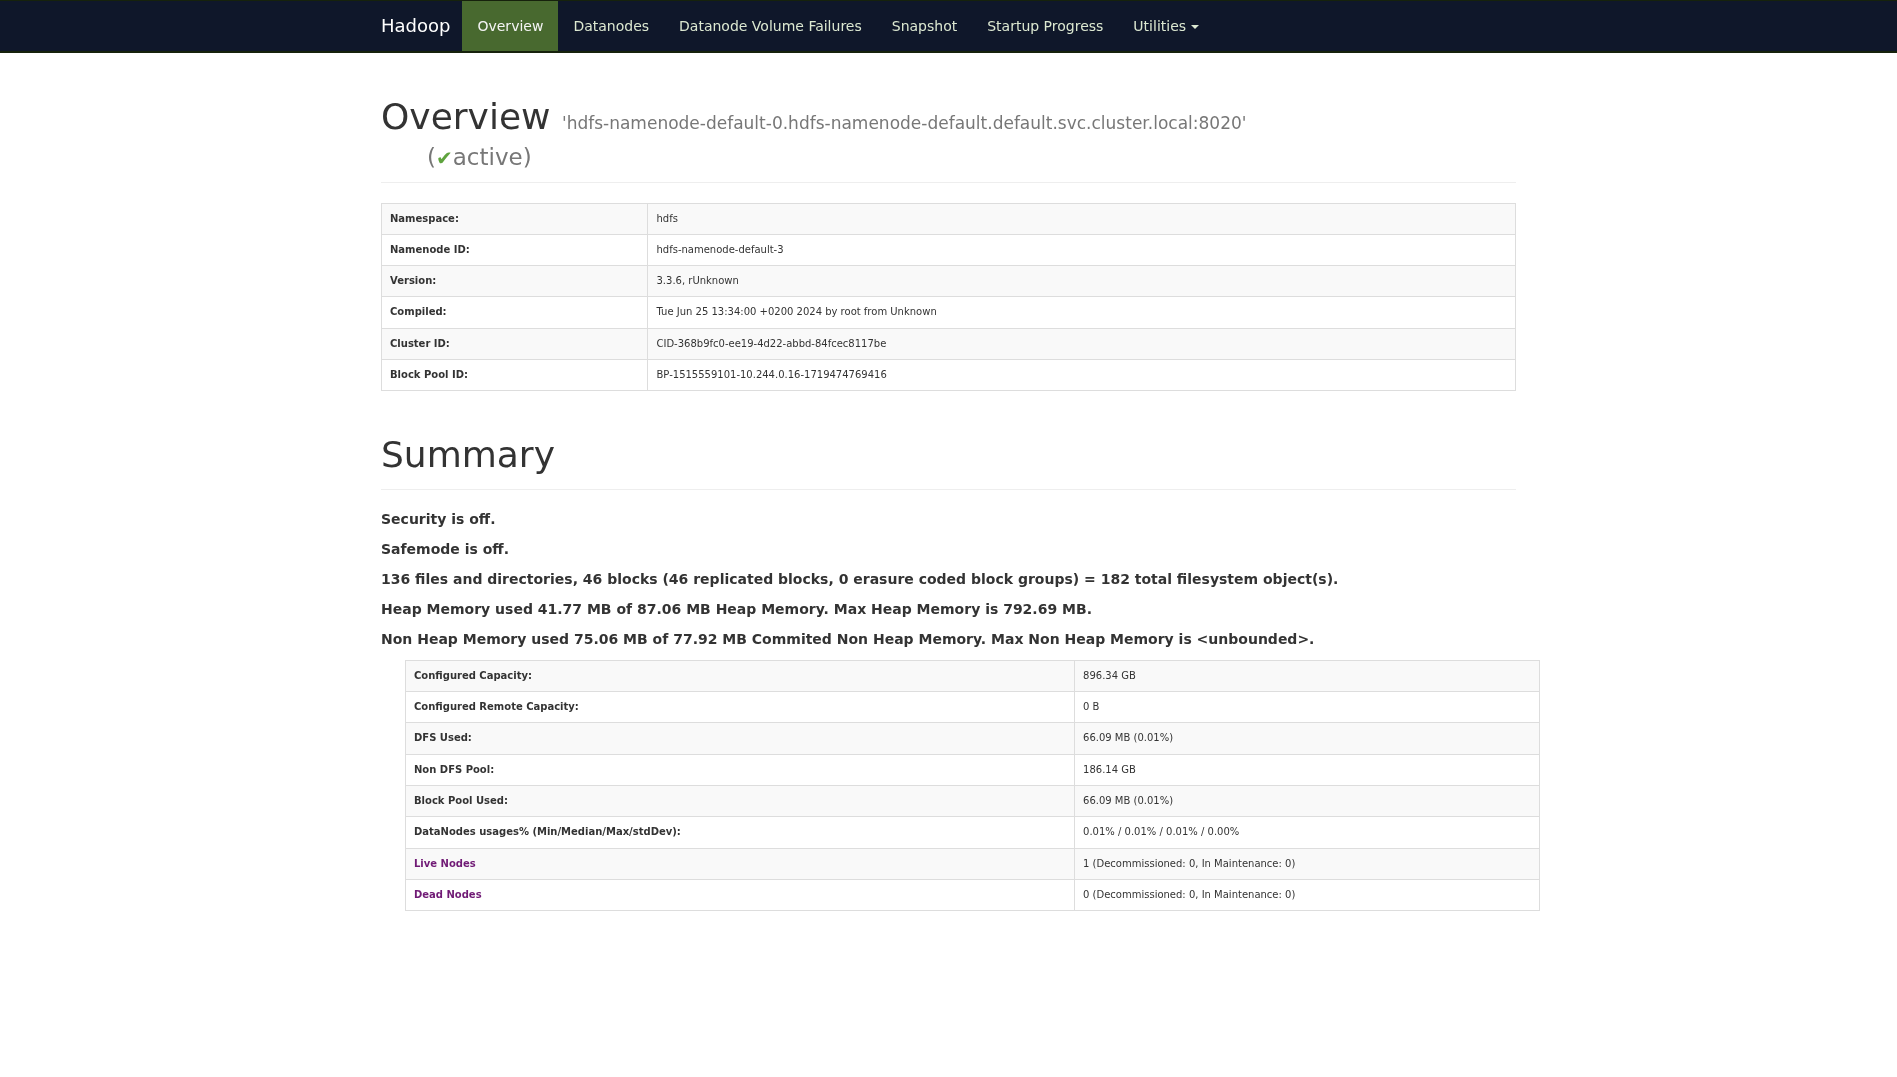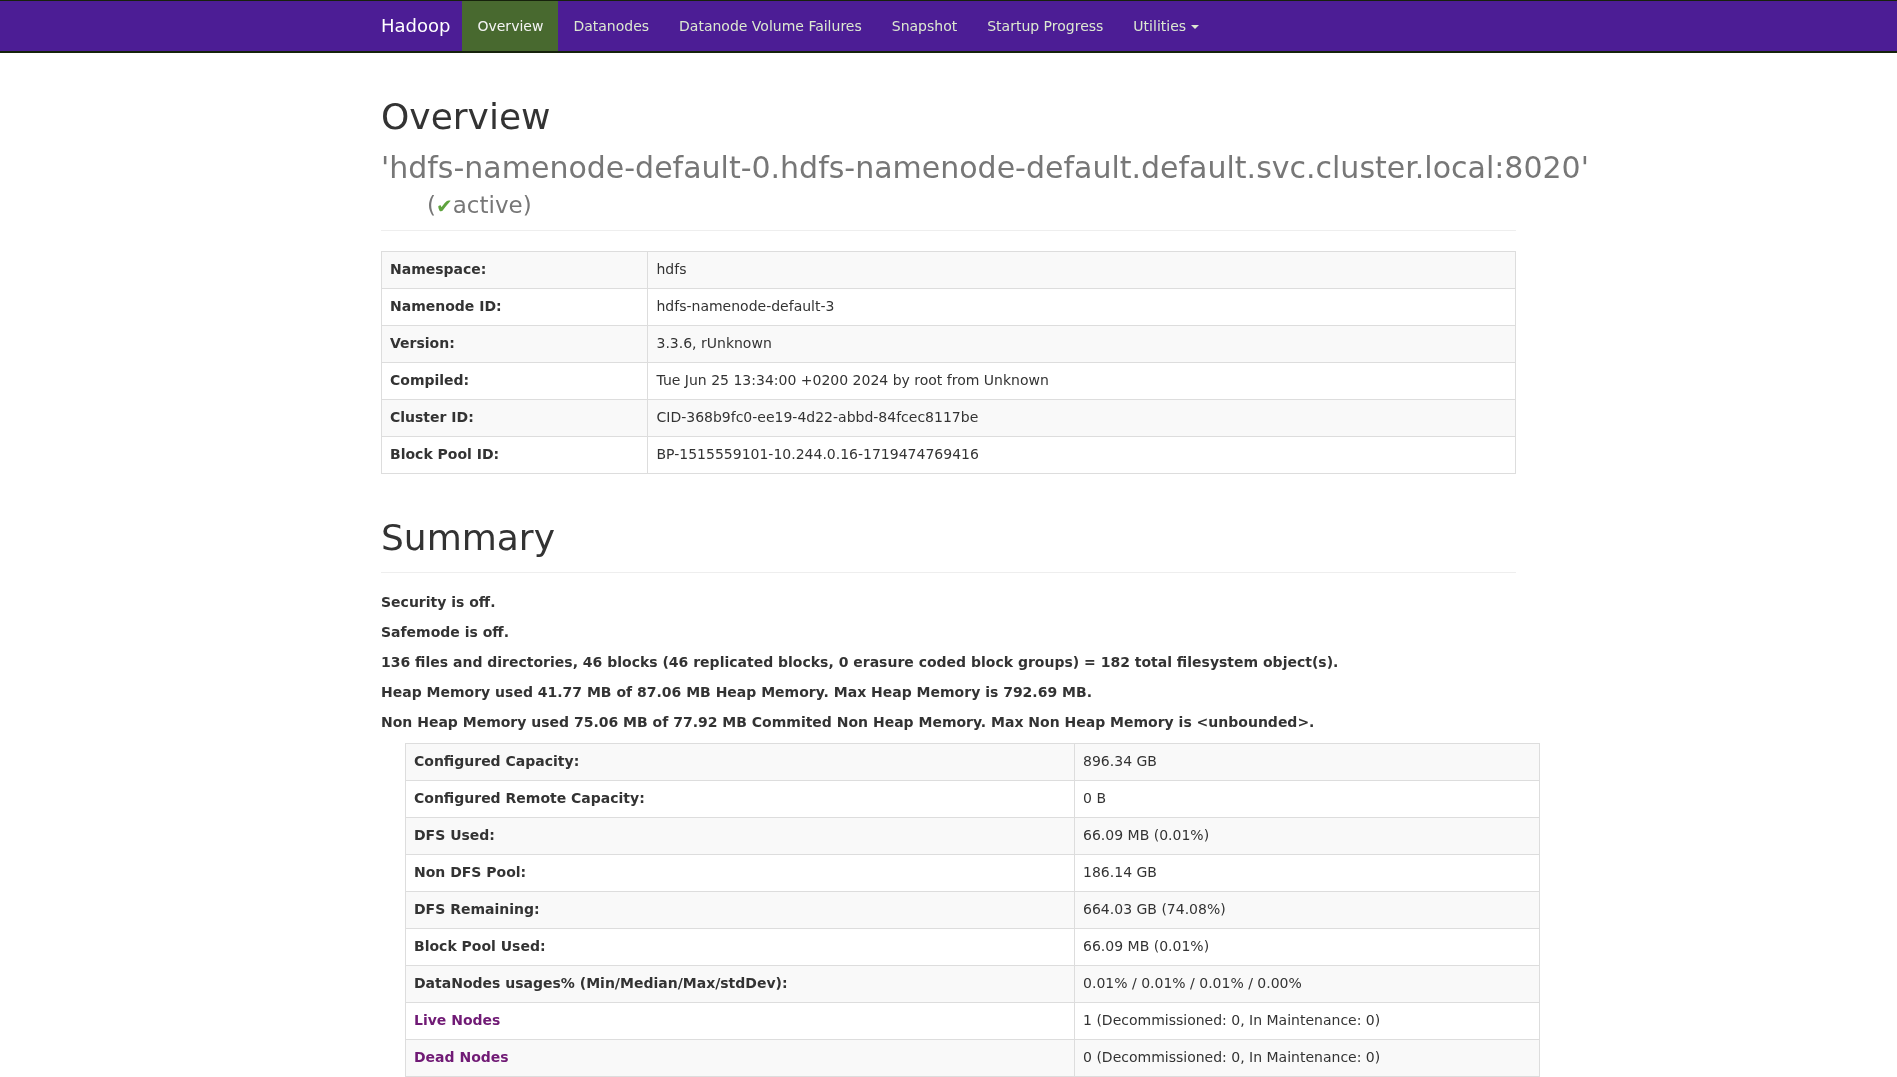--- a/index.html
+++ b/index.html
@@ -6,21 +6,21 @@
   html, body { margin: 0; padding: 0; }
   body {
     width: 1897px; height: 1077px; overflow: hidden;
     background: #fff; color: #333;
     font-family: "DejaVu Sans", "Liberation Sans", sans-serif;
     font-size: 14px; line-height: 1.42857;
   }
 
   
   .navbar {
-    background: #4c1d95;
+    background: #0f172a;
     border-top: 1px solid #16220c;
     border-bottom: 2px solid #16220c;
     margin-bottom: 20px;
   }
   .navbar-inner {
     width: 1165px; margin: 0 auto; padding: 0 15px;
     display: flex; align-items: stretch;
   }
   .brand {
     color: #fff; font-size: 18px; line-height: 20px;
@@ -43,35 +43,35 @@
   .container { width: 1165px; margin: 0 auto; padding: 0 15px; }
 
   .page-header {
     padding-bottom: 9px; margin: 40px 0 20px;
     border-bottom: 1px solid #eee;
   }
   h1 {
     margin: 0; font-size: 36px; font-weight: 500;
     line-height: 1.35; color: #333;
   }
-  h1 .addr { font-size: 30px; color: #777; font-weight: 400; white-space: nowrap; }
+  h1 .addr { font-size: 17px; color: #777; font-weight: 400; white-space: nowrap; }
   .state-line { display: block; font-size: 23px; color: #777; font-weight: 400; margin-left: 46px; }
   .check-icon { color: #5fa33e; font-weight: 700; font-size: 20px; }
 
   p { margin: 0 0 10px; font-weight: bold; }
 
   
   table {
     width: 100%; border-collapse: collapse;
     border: 1px solid #ddd; background: #fff;
   }
   th, td {
     padding: 8px; border: 1px solid #ddd;
     text-align: left; vertical-align: top; line-height: 1.42857;
-    font-size: 14px;
+    font-size: 10px;
   }
   th { font-weight: 700; color: #333; }
   tbody tr:nth-child(odd) { background: #f9f9f9; }
   .info-table th { width: 23.5%; }
   .summary-table { margin-top: 8px; margin-left: 24px; }
   .summary-table th { width: 59%; }
   .summary-table a { color: #701a75; text-decoration: none; font-weight: 700; }
 </style>
 </head>
 <body>
@@ -164,24 +164,20 @@
       </tr>
       <tr>
         <th>DFS Used:</th>
         <td>66.09 MB (0.01%)</td>
       </tr>
       <tr>
         <th>Non DFS Pool:</th>
         <td>186.14 GB</td>
       </tr>
       <tr>
-        <th>DFS Remaining:</th>
-        <td>664.03 GB (74.08%)</td>
-      </tr>
-      <tr>
         <th>Block Pool Used:</th>
         <td>66.09 MB (0.01%)</td>
       </tr>
       <tr>
         <th>DataNodes usages% (Min/Median/Max/stdDev):</th>
         <td>0.01% / 0.01% / 0.01% / 0.00%</td>
       </tr>
       <tr>
         <th>
           <a>Live Nodes</a>

